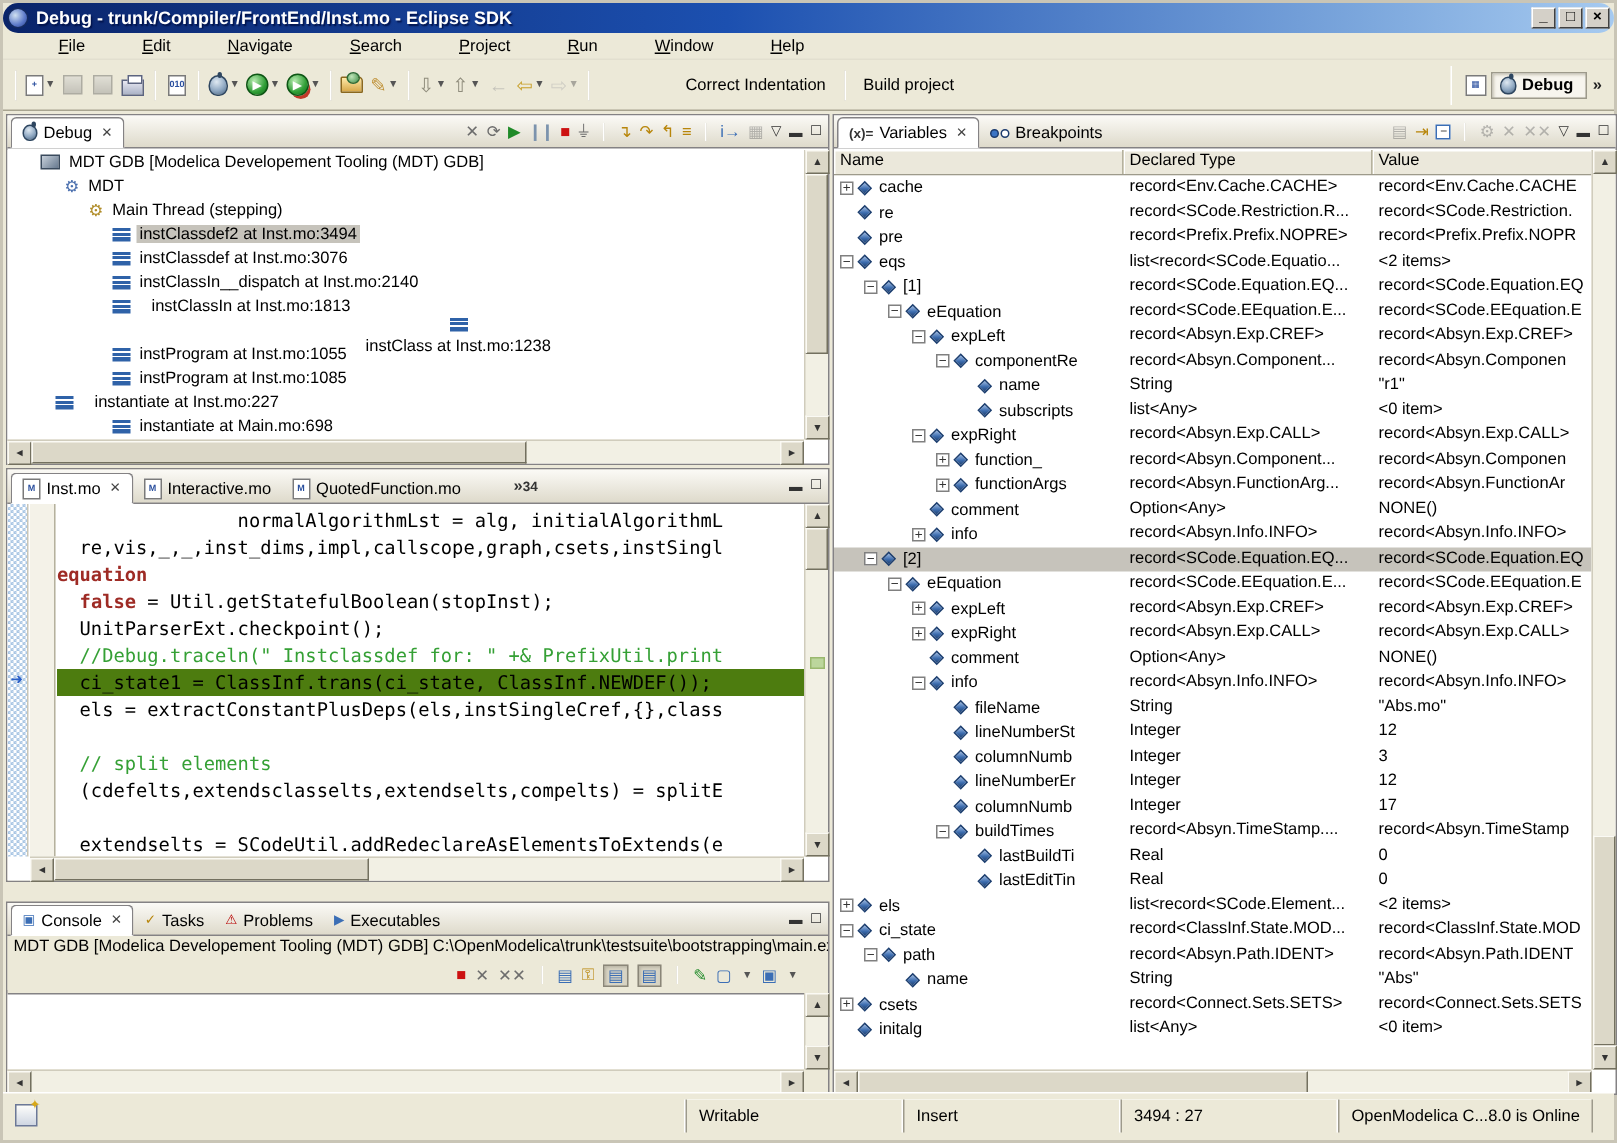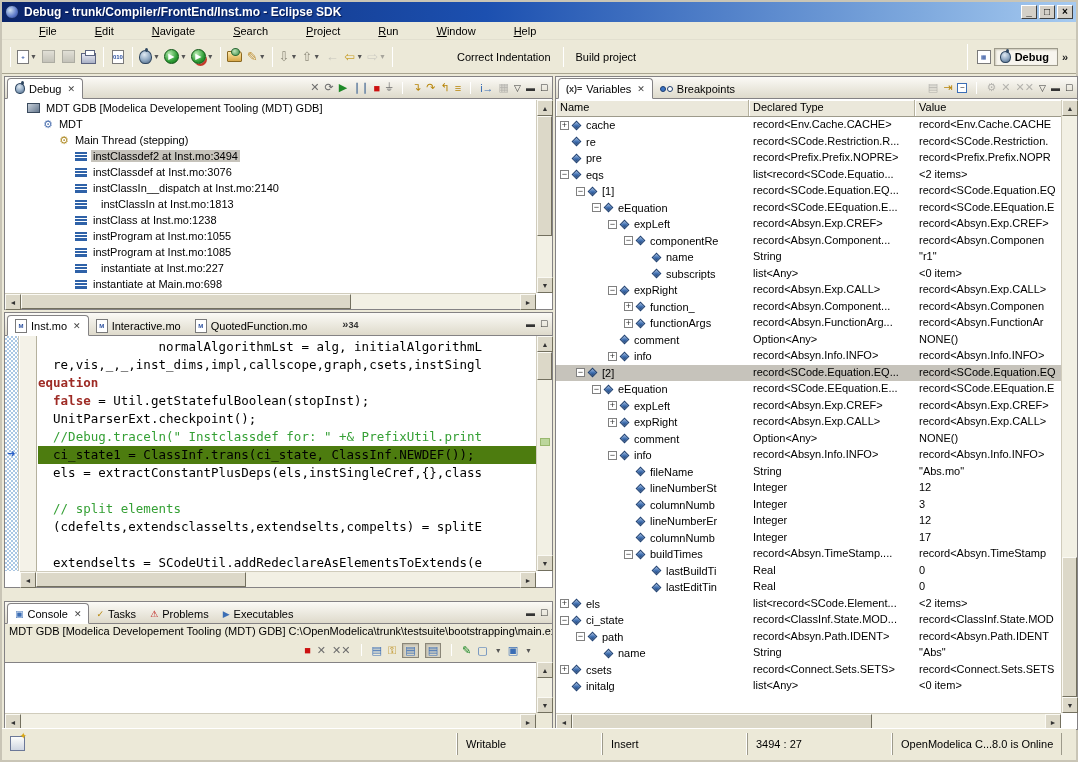--- a/index.html
+++ b/index.html
@@ -3,21 +3,21 @@
 <meta charset="utf-8">
 <style>
   * { margin:0; padding:0; box-sizing:border-box; }
   html,body { width:1078px; height:762px; overflow:hidden; }
   body { font-family:"Liberation Sans","DejaVu Sans",sans-serif; font-size:11px; color:#000; background:#d4d0c8; }
   .win { position:absolute; inset:0; background:#ece9d8; border:2px solid #c9c5b6; }
 
   
   .titlebar { position:absolute; left:0; top:0; right:0; height:20px;
     background:linear-gradient(90deg,#0a246a 0%,#1c50b0 45%,#7da8dd 85%,#a6caf0 100%);
-    display:flex; align-items:center; padding:0 3px; color:#fff; font-weight:bold; font-size:12px; }
+    display:flex; align-items:center; padding:0 3px; color:#fff; font-weight:bold; font-size:12px;border-radius:10px; }
   .tb-ico { width:14px; height:14px; margin-right:5px; border-radius:50%;
     background:radial-gradient(circle at 35% 35%,#cfe0f0,#5a77c8 60%,#2a3f88); border:1px solid #142a60; }
   .tb-title { flex:1; white-space:nowrap; overflow:hidden; text-shadow:1px 1px 1px #00124a; }
   .wbtn { width:16px; height:14px; margin-left:2px; background:#d4d0c8;
     border:1px solid; border-color:#fff #404040 #404040 #fff; font-size:10px; line-height:11px;
     text-align:center; color:#000; font-weight:bold; }
 
   
   .menubar { position:absolute; left:0; top:20px; right:0; height:18px; background:#ece9d8;
     display:flex; align-items:center; padding-left:6px; border-bottom:1px solid #e2dfcf; }
@@ -290,33 +290,33 @@
           <span class="lbl">instClassdef at Inst.mo:3076</span>
         </div>
         <div class="trow" style="padding-left: 70px;">
           <span class="frame-ico"></span>
           <span class="lbl">instClassIn__dispatch at Inst.mo:2140</span>
         </div>
         <div class="trow" style="padding-left: 70px; gap: 12px;">
           <span class="frame-ico"></span>
           <span class="lbl">instClassIn at Inst.mo:1813</span>
         </div>
-        <div class="trow" style="padding-left: 70px;">
+        <div class="trow" style="padding-left: 70px; flex-direction: column;">
           <span class="frame-ico"></span>
           <span class="lbl">instClass at Inst.mo:1238</span>
         </div>
         <div class="trow" style="padding-left: 70px;">
           <span class="frame-ico"></span>
           <span class="lbl">instProgram at Inst.mo:1055</span>
         </div>
         <div class="trow" style="padding-left: 70px;">
           <span class="frame-ico"></span>
           <span class="lbl">instProgram at Inst.mo:1085</span>
         </div>
-        <div class="trow" style="padding-left: 70px; gap: 12px;">
+        <div class="trow" style="padding-left: 32px; gap: 12px;">
           <span class="frame-ico"></span>
           <span class="lbl">instantiate at Inst.mo:227</span>
         </div>
         <div class="trow" style="padding-left: 70px;">
           <span class="frame-ico"></span>
           <span class="lbl">instantiate at Main.mo:698</span>
         </div>
         <div class="trow" style="padding-left: 70px;"></div>
       </div>
     <div class="sbv" style="top:23px; bottom:16px;">

